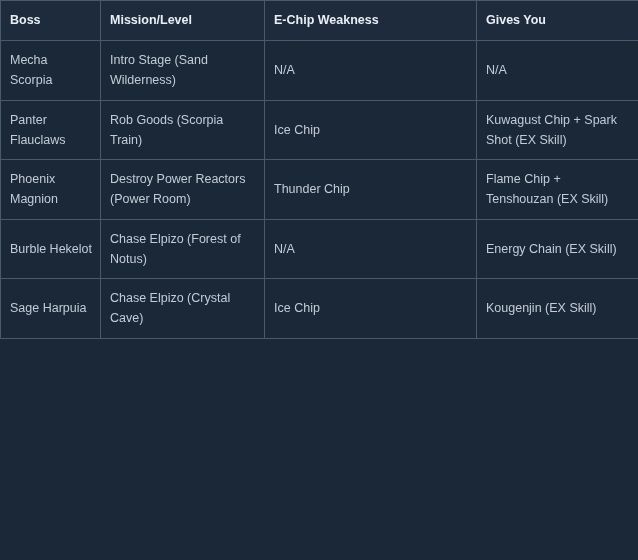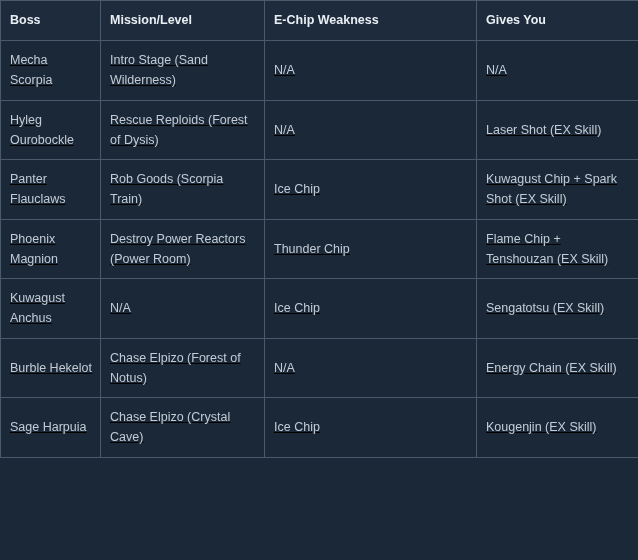--- a/index.html
+++ b/index.html
@@ -41,21 +41,21 @@
     height: 40px;
     padding-top: 5px;
     padding-bottom: 5px;
     white-space: nowrap;
   }
   #boss-table tbody td {
     background: #1b2838;
     color: #c3ccd6;
     font-weight: normal;
   }
-  #boss-table tbody tr { height: 50px; text-decoration: underline; }
+  #boss-table tbody tr { height: 50px; }
 </style>
 </head>
 <body>
 
 <table id="boss-table">
   <colgroup>
     <col class="c-boss">
     <col class="c-mission">
     <col class="c-weak">
     <col class="c-gives">
@@ -69,42 +69,30 @@
     </tr>
   </thead>
   <tbody>
     <tr>
       <td>Mecha Scorpia</td>
       <td>Intro Stage (Sand Wilderness)</td>
       <td>N/A</td>
       <td>N/A</td>
     </tr>
     <tr>
-      <td>Hyleg Ourobockle</td>
-      <td>Rescue Reploids (Forest of Dysis)</td>
-      <td>N/A</td>
-      <td>Laser Shot (EX Skill)</td>
-    </tr>
-    <tr>
       <td>Panter Flauclaws</td>
       <td>Rob Goods (Scorpia Train)</td>
       <td>Ice Chip</td>
       <td>Kuwagust Chip + Spark Shot (EX Skill)</td>
     </tr>
     <tr>
       <td>Phoenix Magnion</td>
       <td>Destroy Power Reactors (Power Room)</td>
       <td>Thunder Chip</td>
       <td>Flame Chip + Tenshouzan (EX Skill)</td>
-    </tr>
-    <tr>
-      <td>Kuwagust Anchus</td>
-      <td>N/A</td>
-      <td>Ice Chip</td>
-      <td>Sengatotsu (EX Skill)</td>
     </tr>
     <tr>
       <td>Burble Hekelot</td>
       <td>Chase Elpizo (Forest of Notus)</td>
       <td>N/A</td>
       <td>Energy Chain (EX Skill)</td>
     </tr>
     <tr>
       <td>Sage Harpuia</td>
       <td>Chase Elpizo (Crystal Cave)</td>

